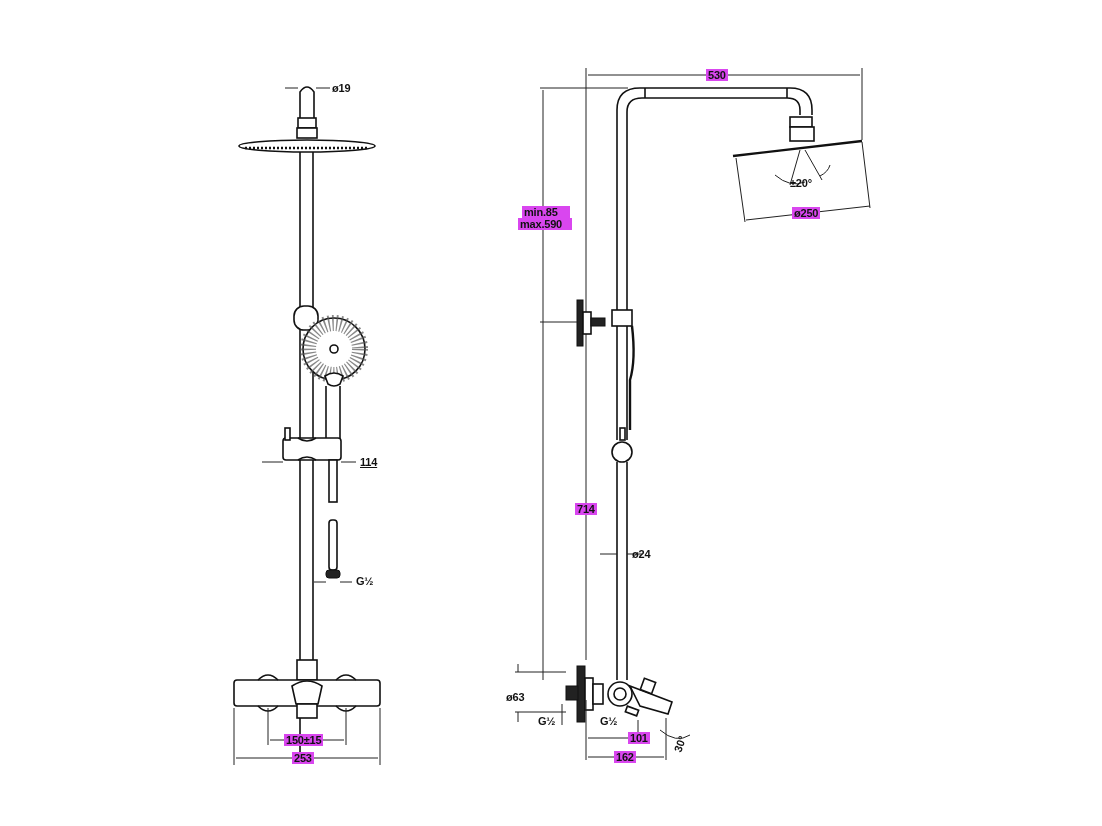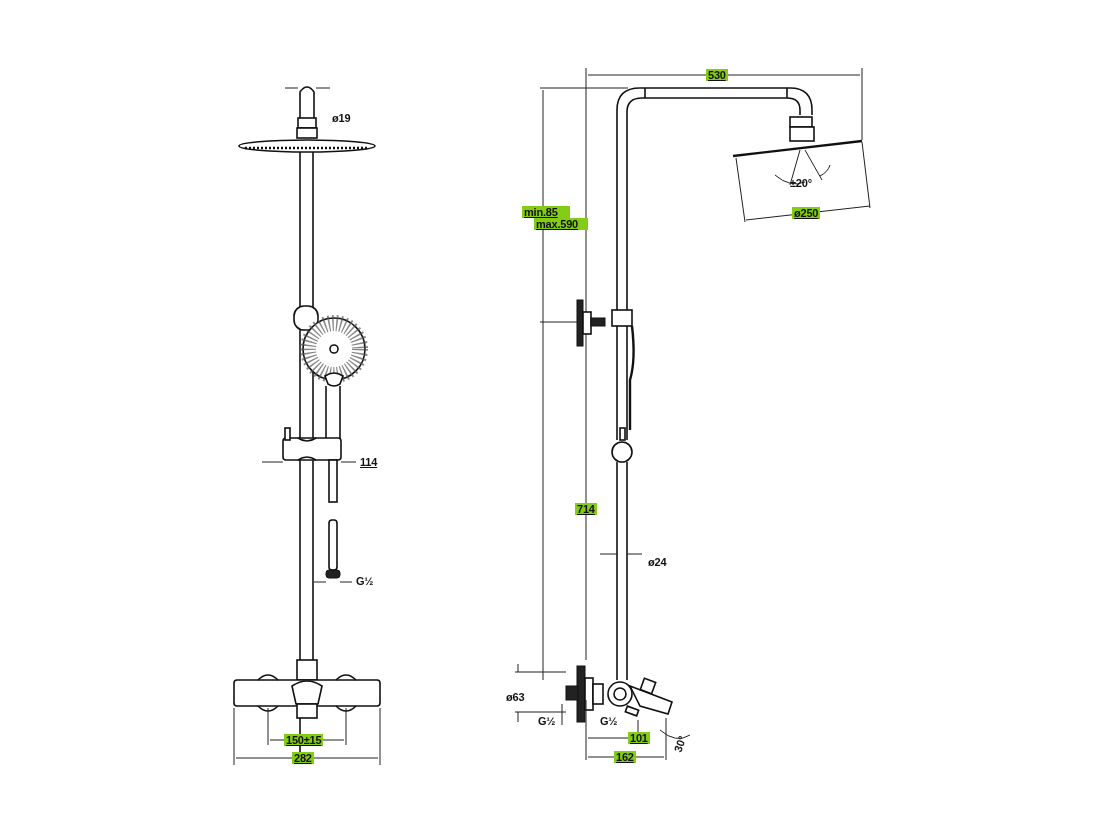--- a/index.html
+++ b/index.html
@@ -4,21 +4,21 @@
 <style>
   html, body { margin: 0; padding: 0; background: #ffffff; }
   body { width: 1102px; height: 826px; overflow: hidden; position: relative; font-family: "Liberation Sans", sans-serif; }
   svg { position: absolute; left: 0; top: 0; }
   .ln { stroke: #111; fill: none; stroke-width: 1.6; }
   .thick { stroke: #111; fill: none; stroke-width: 2.4; }
   .fillw { fill: #fff; stroke: #111; stroke-width: 1.6; }
   .fillk { fill: #222; stroke: #111; stroke-width: 1; }
   .dim { stroke: #222; stroke-width: 1; fill: none; }
   .lbl { position: absolute; font-size: 11px; font-weight: bold; color: #111; white-space: nowrap; line-height: 12px; letter-spacing: -0.2px; }
-  .lbl.bg { background: #84cc16; padding: 0 2px; text-decoration: underline; }
+  .lbl.bg { background: #d946ef; padding: 0 2px; }
   .center { }
 </style>
 </head>
 <body>
 
 <svg width="1102" height="826" viewBox="0 0 1102 826">
 
   <g>
 
     <path class="ln" d="M300,118 L300,92 Q307,82 314,92 L314,118"></path>
@@ -131,31 +131,31 @@
     <line class="dim" x1="562" y1="704" x2="562" y2="725"></line>
     <line class="dim" x1="586" y1="700" x2="586" y2="760"></line>
     <line class="dim" x1="638" y1="720" x2="638" y2="742"></line>
     <line class="dim" x1="588" y1="738" x2="636" y2="738"></line>
     <line class="dim" x1="666" y1="718" x2="666" y2="760"></line>
     <line class="dim" x1="588" y1="757" x2="664" y2="757"></line>
     <path class="dim" d="M660,730 Q676,744 690,735"></path>
   </g>
 </svg>
 
-<div class="lbl" style="left:332px;top:82px;margin-top:30px;">ø19</div>
+<div class="lbl" style="left:332px;top:82px;">ø19</div>
 <div class="lbl" style="left:360px;top:456px;text-decoration:underline;">114</div>
 <div class="lbl" style="left:356px;top:575px;">G½</div>
 <div class="lbl bg" style="left:284px;top:734px;">150±15</div>
-<div class="lbl bg" style="left:292px;top:752px;">282</div>
+<div class="lbl bg" style="left:292px;top:752px;">253</div>
 
 <div class="lbl bg" style="left:706px;top:69px;">530</div>
 <div class="lbl bg center" style="left:522px;top:206px;width:44px;">min.85</div>
-<div class="lbl bg center" style="left:534px;top:218px;width:50px;">max.590</div>
+<div class="lbl bg center" style="left:518px;top:218px;width:50px;">max.590</div>
 <div class="lbl" style="left:790px;top:177px;">±20°</div>
 <div class="lbl bg" style="left:792px;top:207px;">ø250</div>
 <div class="lbl bg" style="left:531px;top:503px;margin-left:44px;">714</div>
-<div class="lbl" style="left:648px;top:548px;margin-top:8px;">ø24</div>
+<div class="lbl" style="left:632px;top:548px;">ø24</div>
 <div class="lbl" style="left:506px;top:691px;">ø63</div>
 <div class="lbl" style="left:538px;top:715px;">G½</div>
 <div class="lbl" style="left:600px;top:715px;">G½</div>
 <div class="lbl bg" style="left:600px;top:732px;margin-left:28px;">101</div>
 <div class="lbl bg" style="left:614px;top:751px;">162</div>
 <div class="lbl" style="left:672px;top:738px;transform:rotate(-70deg);">30°</div>
 
 </body></html>

